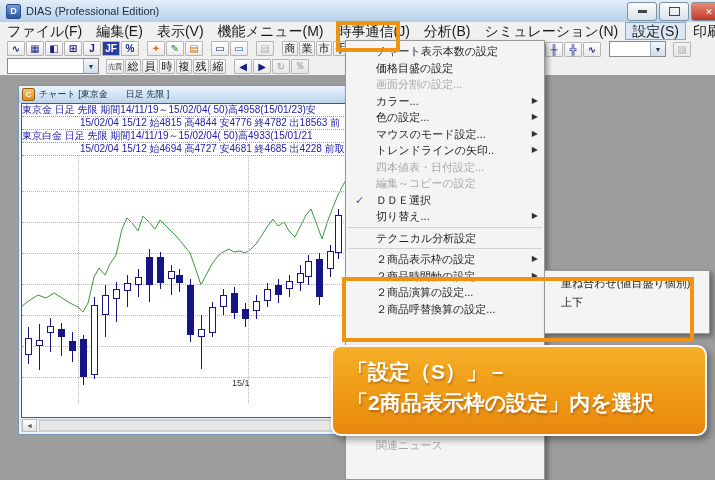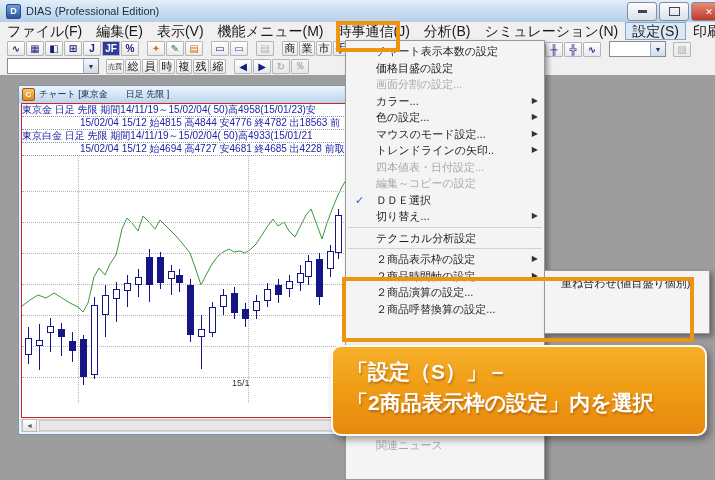--- a/index.html
+++ b/index.html
@@ -312,20 +312,21 @@
       <div class="mi">２商品時間軸の設定<div class="arrow">▶</div></div>
       <div class="mi">２商品演算の設定...</div>
       <div class="mi">２商品呼替換算の設定...</div>
       <div class="mspacer"></div>
       <div class="mi disabled">機能メニュー</div>
       <div class="mi disabled">関連ニュース</div>
     </div>
 
   <div class="submenu" id="submenu">
       <div class="smi">重ね合わせ(値目盛り個別)</div>
+      <div class="smi">上下</div>
     </div>
 
   <div class="oring" id="ring1"></div>
   <div class="oring" id="ring2"></div>
 
   <div class="callout">
     <div class="cl">「設定（S）」－</div>
     <div class="cl">「2商品表示枠の設定」内を選択</div>
   </div>
 

